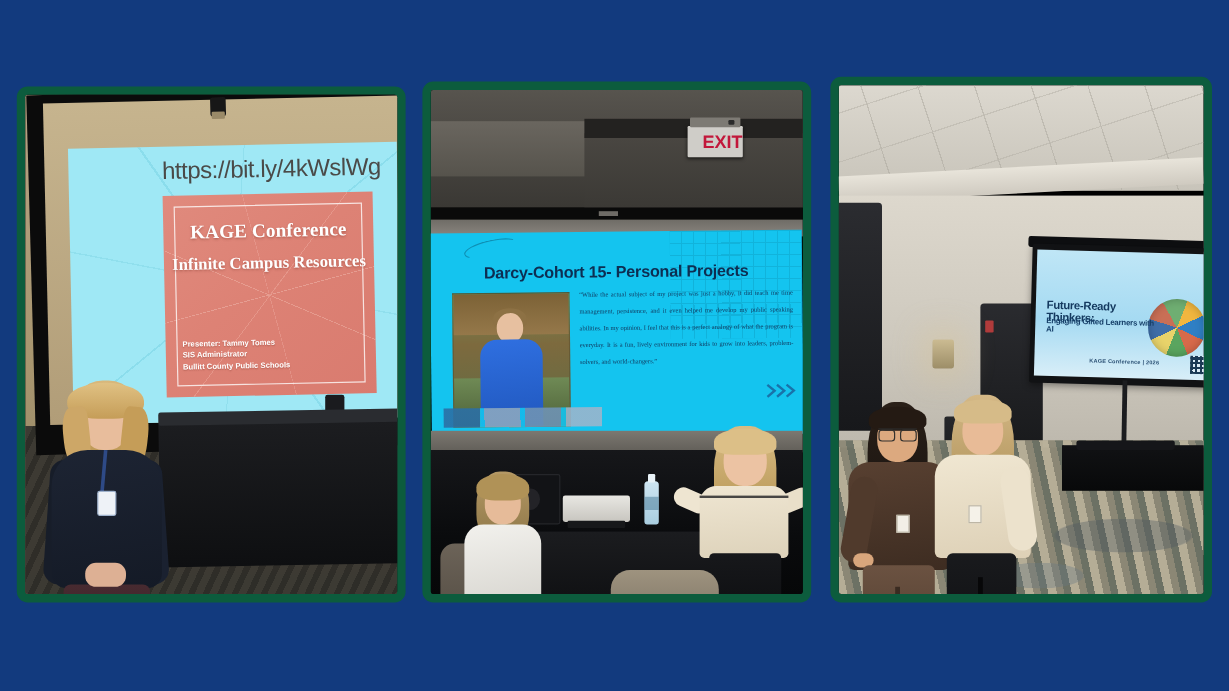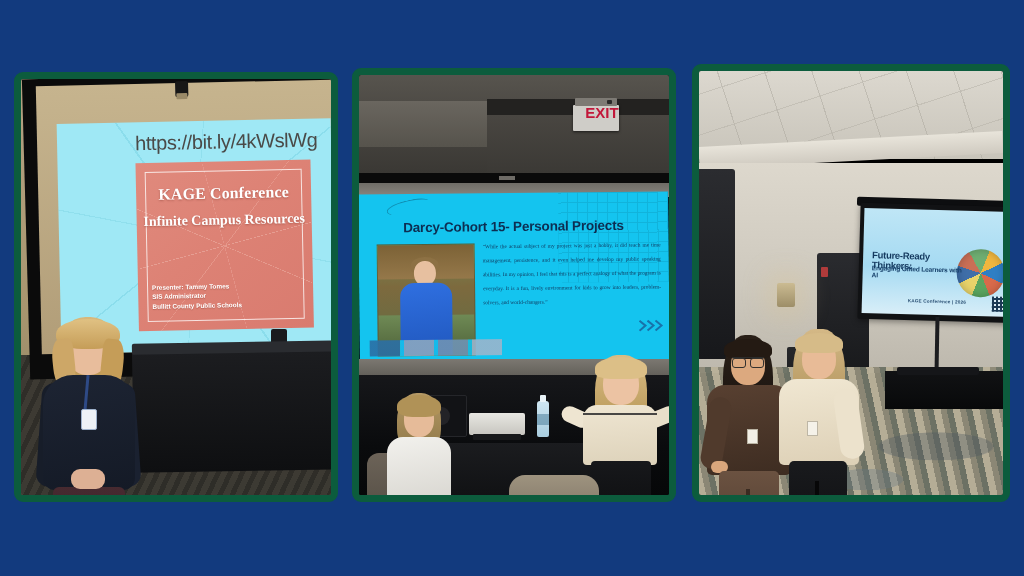--- a/index.html
+++ b/index.html
@@ -212,21 +212,21 @@
     position:absolute; left:128px; right:0; top:24px; height:16px;
     background:#232220;
   }
   .p2-backwall{
     position:absolute; left:128px; right:0; top:36px; height:62px;
     background:linear-gradient(180deg,#4a4742,#3b3935);
   }
   .p2-exit{
     position:absolute; left:214px; top:30px; width:46px; height:26px;
     background:#cfcdc8; border-radius:1px;
-    display:flex; justify-content:center;
+    display:flex; align-items:center; justify-content:center;
     box-shadow:0 1px 3px rgba(0,0,0,.6);
     padding-left:12px;
   }
   .p2-exit .cap{
     position:absolute; left:2px; right:2px; top:-7px; height:8px;
     background:#7d7a74; border-radius:1px;
   }
   .p2-exit .cap::after{
     content:""; position:absolute; right:5px; top:2px;
     width:5px; height:4px; background:#2a2a2a; border-radius:1px;

